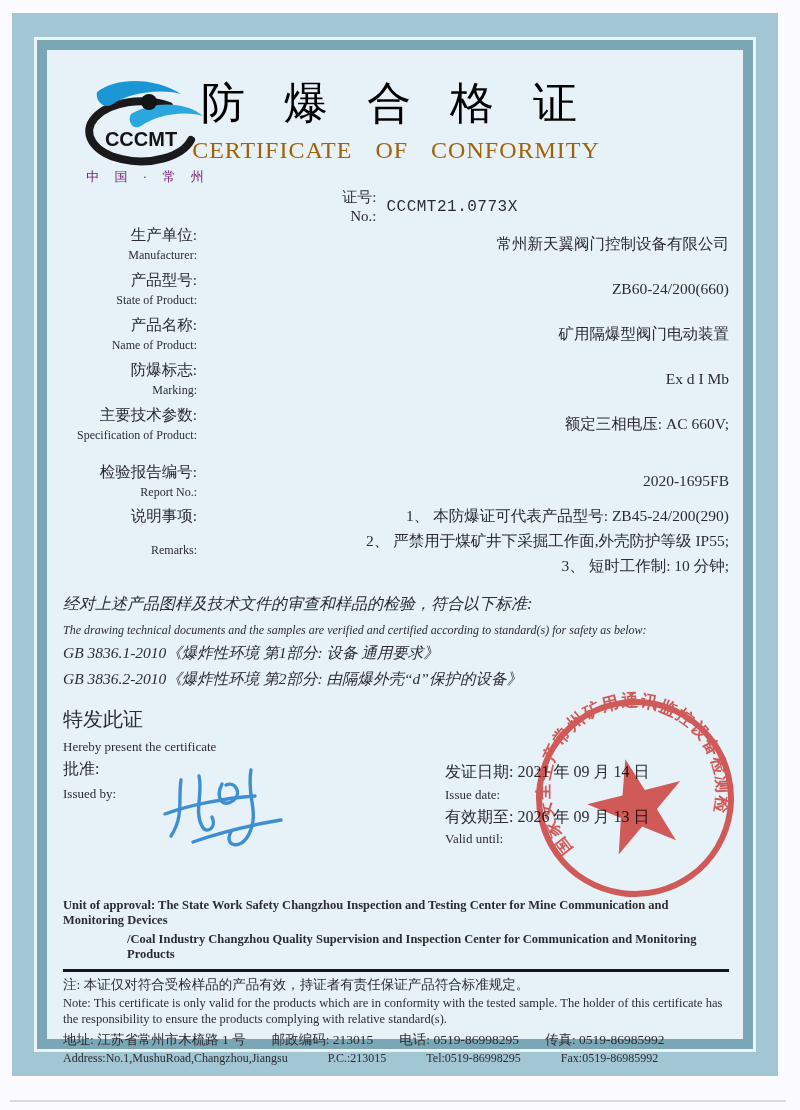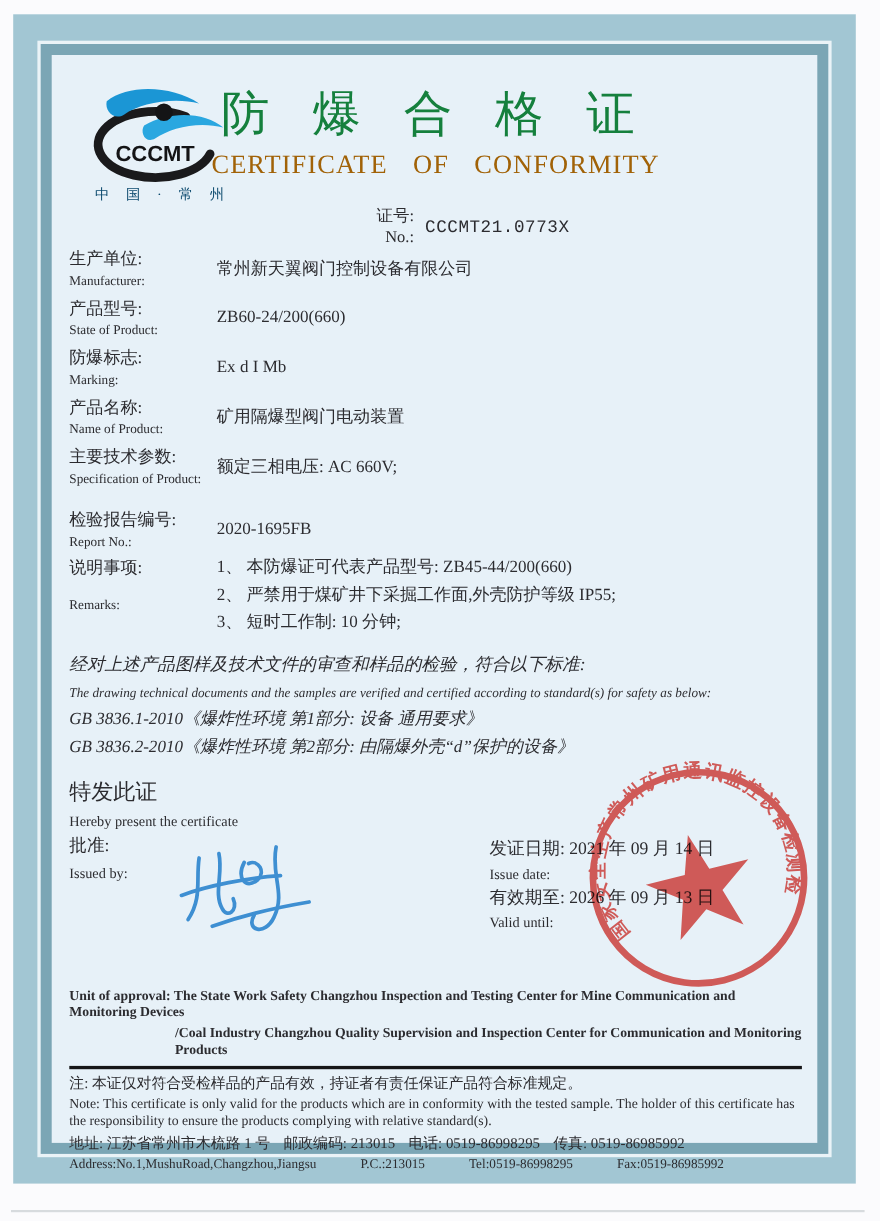--- a/index.html
+++ b/index.html
@@ -6,32 +6,32 @@
   body{font-family:"Liberation Serif","DejaVu Serif",serif;color:#2c2c30;position:relative;}
   .sheet-edge{position:absolute;left:10px;right:14px;bottom:8px;height:2px;background:#d7dbde;}
   .frame-outer{position:absolute;left:12px;top:13px;right:22px;bottom:34px;background:#a2c6d3;padding:24px 22px;}
   .frame-line{background:#eaf3f7;padding:3px;height:calc(100% - 6px);}
   .frame-inner{border:10px solid #7ba6b5;background:#e7f1f8;height:calc(100% - 20px);position:relative;}
   .content{position:absolute;inset:0;padding:10px 14px 8px 16px;}
 
   
   .header{position:relative;height:150px;}
   .logo{position:absolute;left:6px;top:10px;width:160px;height:132px;}
-  .logo-region{position:absolute;left:10px;top:108px;width:150px;text-align:center;font-size:13px;letter-spacing:6px;color:#0c4a6e;}
-  .title-zh{text-align:center;font-size:44px;letter-spacing:14px;padding-top:14px;color:#15803d;white-space:nowrap;}
+  .logo-region{position:absolute;left:10px;top:108px;width:150px;text-align:center;font-size:13px;letter-spacing:6px;color:#701a75;}
+  .title-zh{text-align:center;font-size:44px;letter-spacing:14px;padding-top:14px;color:#000000;white-space:nowrap;}
   .title-en{text-align:center;font-size:24px;letter-spacing:1px;word-spacing:16px;margin-top:4px;color:#a16207;}
   .certno{display:flex;justify-content:center;margin-top:24px;transform:translateX(34px);}
   .certno .lbls{text-align:right;line-height:1.25;}
   .certno .lzh{font-size:15px;}
   .certno .len{font-size:15px;}
   .certno .val{font-size:16px;align-self:center;margin-left:10px;font-family:"Liberation Mono","DejaVu Sans Mono",monospace;letter-spacing:.5px;}
 
   
   .rows{margin-top:12px;}
-  .row{display:grid;grid-template-columns:134px 1fr;align-items:center;min-height:44px;margin-bottom:1px;}
+  .row{display:grid;grid-template-columns:134px 1fr;align-items:center;min-height:44px;margin-bottom:1px;text-align:right;}
   .lbl .zh{font-size:15.5px;color:#2b2b2f;}
   .lbl .en{font-size:12px;color:#2b2b2f;margin-top:2px;}
   .val{font-size:15.5px;padding-left:0px;}
   .gap{height:12px;}
   .remarks-lines{font-size:15.5px;line-height:1.6;}
 
   
   .standards{margin-top:16px;font-style:italic;}
   .std-zh{font-size:16px;}
   .std-en{font-size:12px;margin-top:8px;}
@@ -48,27 +48,27 @@
   .d-zh{font-size:16px;}
   .d-en{font-size:13px;margin:5px 0;}
   .stamp{position:absolute;left:458px;top:-22px;width:228px;height:228px;transform:rotate(-14deg);opacity:.82;mix-blend-mode:multiply;}
 
   
   .approval{margin-top:2px;}
   .appr-zh{display:grid;grid-template-columns:86px 1fr;}
   .appr-label{font-size:15px;padding-top:8px;}
   .appr-big{font-size:21px;font-weight:700;letter-spacing:4.5px;line-height:1.35;color:#1d1d20;}
   .appr-en{font-size:12.5px;font-weight:700;margin-top:4px;}
-  .appr-en2{font-size:12.5px;font-weight:700;margin-left:96px;margin-top:4px;}
+  .appr-en2{font-size:12.5px;font-weight:700;margin-left:64px;margin-top:4px;}
   .rule{border-top:3px solid #161618;margin-top:7px;}
 
   
   .note-zh{font-size:13.5px;margin-top:4px;}
   .note-en{font-size:12.5px;margin-top:2px;line-height:1.25;}
-  .addr-line{display:flex;gap:12px;font-size:13.5px;margin-top:3px;white-space:nowrap;}
+  .addr-line{display:flex;gap:26px;font-size:13.5px;margin-top:3px;white-space:nowrap;}
   .addr-line.en{font-size:12px;gap:40px;margin-top:2px;}
 </style>
 </head>
 <body>
 
 <div class="frame-outer">
  <div class="frame-line">
   <div class="frame-inner">
    <div class="content">
 
@@ -102,31 +102,31 @@
       </div>
       <div class="row">
         <div class="lbl">
                 <div class="zh">产品型号:</div>
                 <div class="en">State of Product:</div>
               </div>
         <div class="val">ZB60-24/200(660)</div>
       </div>
       <div class="row">
         <div class="lbl">
+                <div class="zh">产品名称:</div>
+                <div class="en">Name of Product:</div>
+              </div>
+        <div class="val">矿用隔爆型阀门电动装置</div>
+      </div>
+      <div class="row">
+        <div class="lbl">
                 <div class="zh">防爆标志:</div>
                 <div class="en">Marking:</div>
               </div>
         <div class="val">Ex d I Mb</div>
-      </div>
-      <div class="row">
-        <div class="lbl">
-                <div class="zh">产品名称:</div>
-                <div class="en">Name of Product:</div>
-              </div>
-        <div class="val">矿用隔爆型阀门电动装置</div>
       </div>
       <div class="row">
         <div class="lbl">
                 <div class="zh">主要技术参数:</div>
                 <div class="en">Specification of Product:</div>
               </div>
         <div class="val">额定三相电压: AC 660V;</div>
       </div>
       <div class="gap"></div>
       <div class="row">
@@ -135,21 +135,21 @@
                 <div class="en">Report No.:</div>
               </div>
         <div class="val">2020-1695FB</div>
       </div>
       <div class="row" style="align-items:start;">
         <div class="lbl" style="padding-top:2px;">
           <div class="zh">说明事项:</div>
           <div class="en" style="margin-top:16px;">Remarks:</div>
         </div>
         <div class="remarks-lines">
-          <div>1、 本防爆证可代表产品型号: ZB45-44/200(660)</div>
+          <div>1、 本防爆证可代表产品型号: ZB45-24/200(290)</div>
           <div>2、 严禁用于煤矿井下采掘工作面,外壳防护等级 IP55;</div>
           <div>3、 短时工作制: 10 分钟;</div>
         </div>
       </div>
     </div>
 
     <div class="standards">
       <div class="std-zh">经对上述产品图样及技术文件的审查和样品的检验，符合以下标准:</div>
       <div class="std-en">The drawing technical documents and the samples are verified and certified according to standard(s) for safety as below:</div>
       <div class="std-item">GB 3836.1-2010《爆炸性环境 第1部分: 设备 通用要求》</div>

